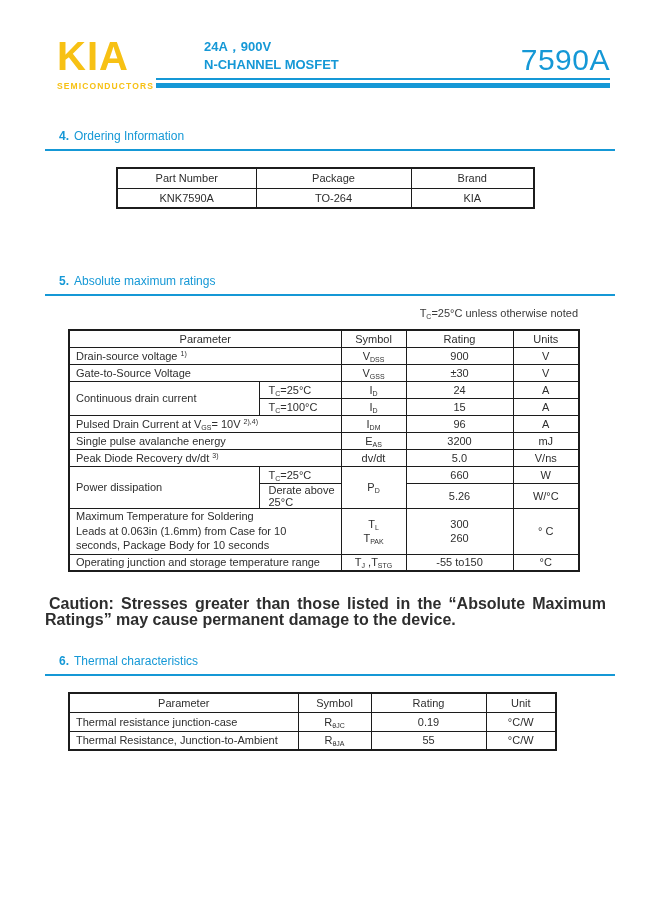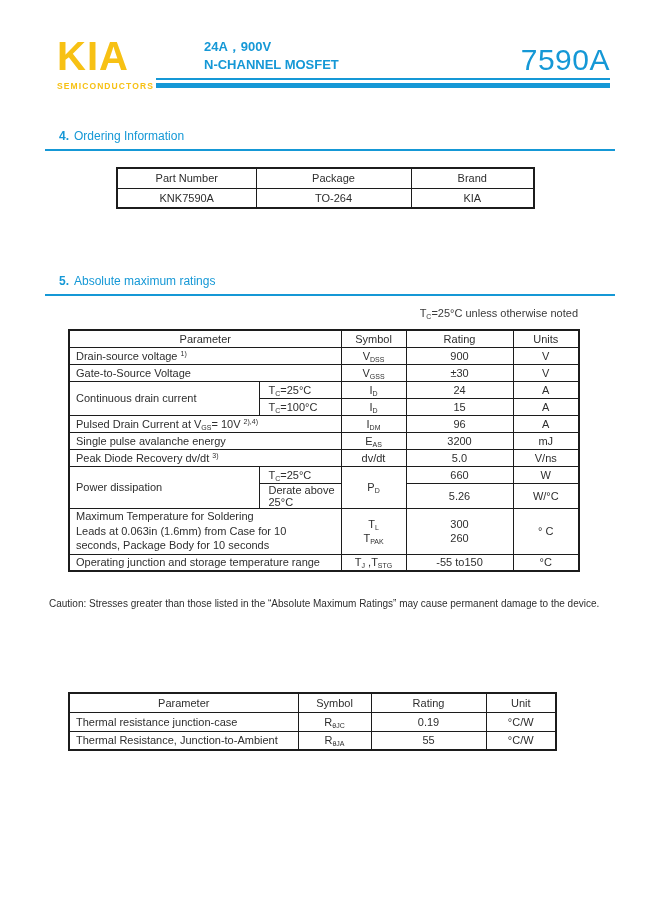--- a/index.html
+++ b/index.html
@@ -43,22 +43,22 @@
   td.pl { text-align: left; padding-left: 6px; }
   td.pl2 { text-align: left; padding-left: 9px; }
   .cell-lines div { line-height: 14.5px; }
   sub, sup { font-size: 7px; line-height: 0; letter-spacing: 0; }
   sub { vertical-align: baseline; position: relative; top: 2px; }
   sup { vertical-align: baseline; position: relative; top: -4px; }
   
   .amr-note { position: absolute; left: 68px; top: 307px; width: 510px;
               text-align: right; font-size: 11px; color: #3a3a3a; }
   .caution { position: absolute; left: 45px; top: 596px; width: 561px;
-             font-size: 10px; line-height: 15.5px; color: #2e2e2e;
-             text-align: justify; text-indent: 4px; }
+             font-size: 16px; line-height: 15.5px; color: #2e2e2e;
+             text-align: justify; text-indent: 4px; font-weight: bold; }
   
   .footer-rule { position: absolute; left: 46px; top: 856px; width: 562px; height: 2px; background: #1598D6; }
   .footer-page { position: absolute; left: 45px; top: 861px; width: 530px; text-align: center;
                  color: #1598D6; font-weight: bold; font-size: 11px; }
   .footer-rev  { position: absolute; right: 88px; top: 861px;
                  color: #1598D6; font-weight: bold; font-size: 11px; }
 </style>
 </head>
 <body>
 
@@ -196,20 +196,23 @@
       <td colspan="2" class="pl">Operating junction and storage temperature range</td>
       <td><span>T</span><sub>J</sub><span> ,T</span><sub>STG</sub></td>
       <td>-55 to150</td>
       <td>°C</td>
     </tr>
   </tbody>
     </table>
 
   <p class="caution">Caution: Stresses greater than those listed in the “Absolute Maximum Ratings” may cause permanent damage to the device.</p>
 
+  <div class="sec sec-6">
+    <span class="num">6.</span><span class="ttl">Thermal characteristics</span>
+  </div>
 
   <table class="thermal-table">
     <colgroup>
         <col style="width:229px">
         <col style="width:73px">
         <col style="width:115px">
         <col style="width:70px">
       </colgroup>
     <tbody>
         <tr>

